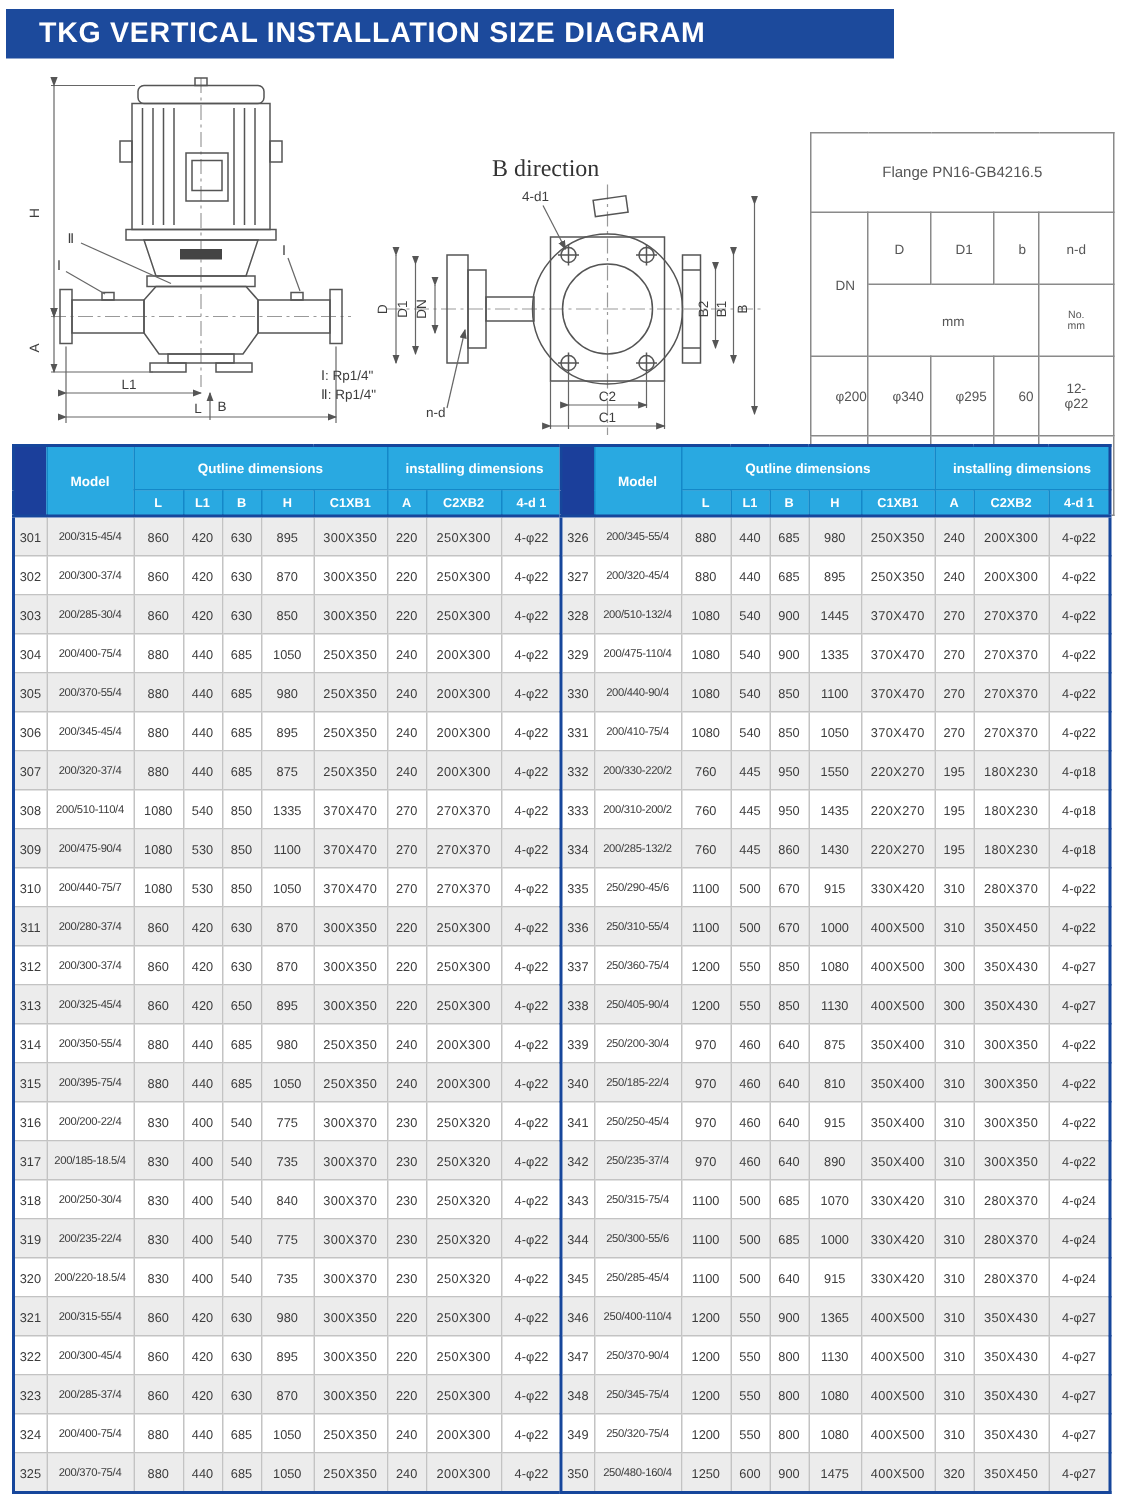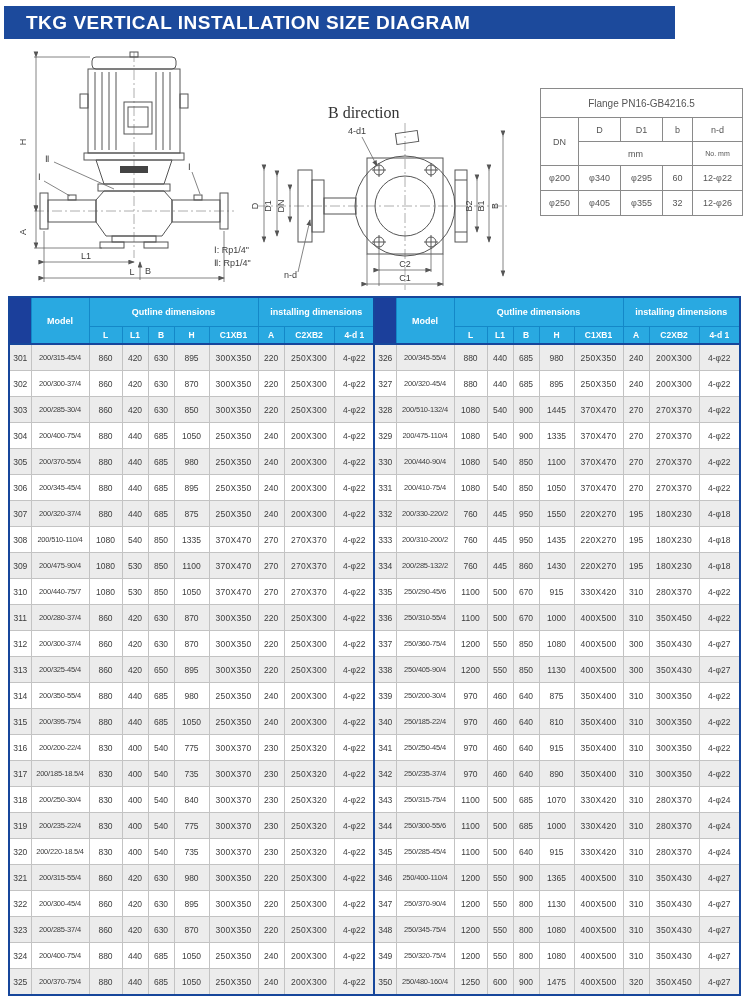--- a/index.html
+++ b/index.html
@@ -1,30 +1,30 @@
 <!DOCTYPE html>
 <html><head>
 <meta charset="utf-8">
 <style>
   html,body{margin:0;padding:0;background:#fff;}
   .page{position:relative;width:749px;height:1000px;background:#fff;overflow:hidden;
         font-family:"Liberation Sans",sans-serif;}
   
-  .banner{position:absolute;left:4px;top:6px;width:671px;height:33px;background:#1c4a9c;
+  .banner{position:absolute;left:4px;top:6px;width:592px;height:33px;background:#1c4a9c;
           display:flex;align-items:center;}
   .banner h1{margin:0 0 0 22px;color:#fff;font-size:19px;font-weight:bold;letter-spacing:.5px;}
   
   svg{position:absolute;}
   svg text{font-family:"Liberation Sans",sans-serif;font-size:9px;fill:#3d3d3d;}
   .bdir-label{position:absolute;left:328px;top:104px;font-size:16px;color:#333;font-family:Liberation Serif, serif;}
   .notes{position:absolute;left:214px;top:244px;font-size:9px;color:#3d3d3d;line-height:13px;}
   
   .flange{position:absolute;left:540px;top:88px;width:202px;border-collapse:collapse;
           table-layout:fixed;background:#fff;font-size:9px;color:#555;}
-  .flange th,.flange td{border:1px solid #8a8a8a;text-align:center;font-weight:normal;padding:4px;}
+  .flange th,.flange td{border:1px solid #8a8a8a;text-align:center;font-weight:normal;padding:16px;}
   .flange .ft-title{height:20px;font-size:10px;}
   .flange thead tr:nth-child(2) th{height:15px;}
   .flange thead tr:nth-child(3) th{height:15px;}
   .flange .small{font-size:7px;}
   .flange td{height:16px;margin-top:14px;}
   
   .main{position:absolute;top:296px;border-collapse:collapse;table-layout:fixed;
         font-size:8.5px;color:#3c3c3c;border:2px solid #16469b;background:#fff;}
   .main-left{left:8px;width:360px;}
   .main-right{left:373px;width:368px;}

